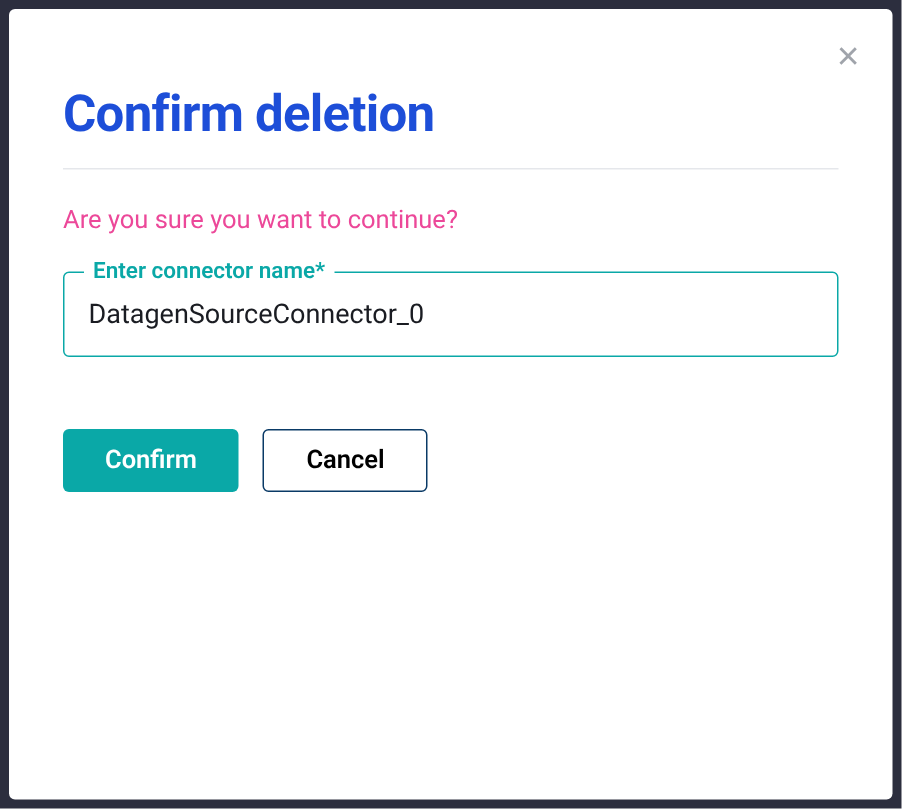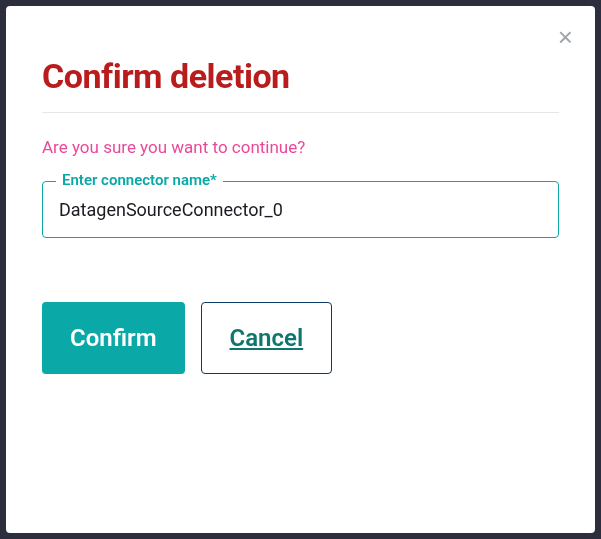--- a/index.html
+++ b/index.html
@@ -31,21 +31,21 @@
       cursor: pointer;
       color: #a0a4ab;
       font-size: 26px;
       line-height: 1;
       padding: 4px;
       font-weight: 300;
     }
     .title {
       font-size: 34px;
       font-weight: 700;
-      color: #b91c1c;
+      color: #1d4ed8;
       margin-top: 18px;
       margin-bottom: 16px;
       letter-spacing: -0.5px;
     }
     .divider {
       border: none;
       border-top: 1px solid #e5e7eb;
       margin-bottom: 24px;
     }
     .body-text {
@@ -58,21 +58,21 @@
       font-weight: 700;
       color: #1a1c22;
     }
     .prompt-text {
       font-size: 17px;
       color: #ec4899;
       margin-bottom: 24px;
     }
     .field-wrapper {
       position: relative;
-      margin-bottom: 64px;
+      margin-bottom: 48px;
     }
     .field-label {
       position: absolute;
       top: -10px;
       left: 14px;
       background: #ffffff;
       padding: 0 6px;
       font-size: 15px;
       font-weight: 600;
       color: #0aa8a7;
@@ -85,37 +85,36 @@
       font-size: 18px;
       color: #1a1c22;
       font-family: inherit;
       outline: none;
     }
     .button-row {
       display: flex;
       gap: 16px;
     }
     .btn {
-      font-size: 24px;
+      font-size: 17px;
       font-weight: 600;
-      padding: 21px 28px;
+      padding: 10px 28px;
       border-radius: 4px;
       cursor: pointer;
       font-family: inherit;
     }
     .btn-confirm {
       background: #0aa8a7;
       color: #ffffff;
       border: none;
     }
     .btn-cancel {
       background: #ffffff;
-      color: #0f766e;
+      color: #000000;
       border: 1.5px solid #0a3a66;
-      text-decoration: underline;
     }
   </style>
 </head>
 <body>
 
 <div class="modal">
   <button class="close-btn">
     <span>×</span>
   </button>
 

